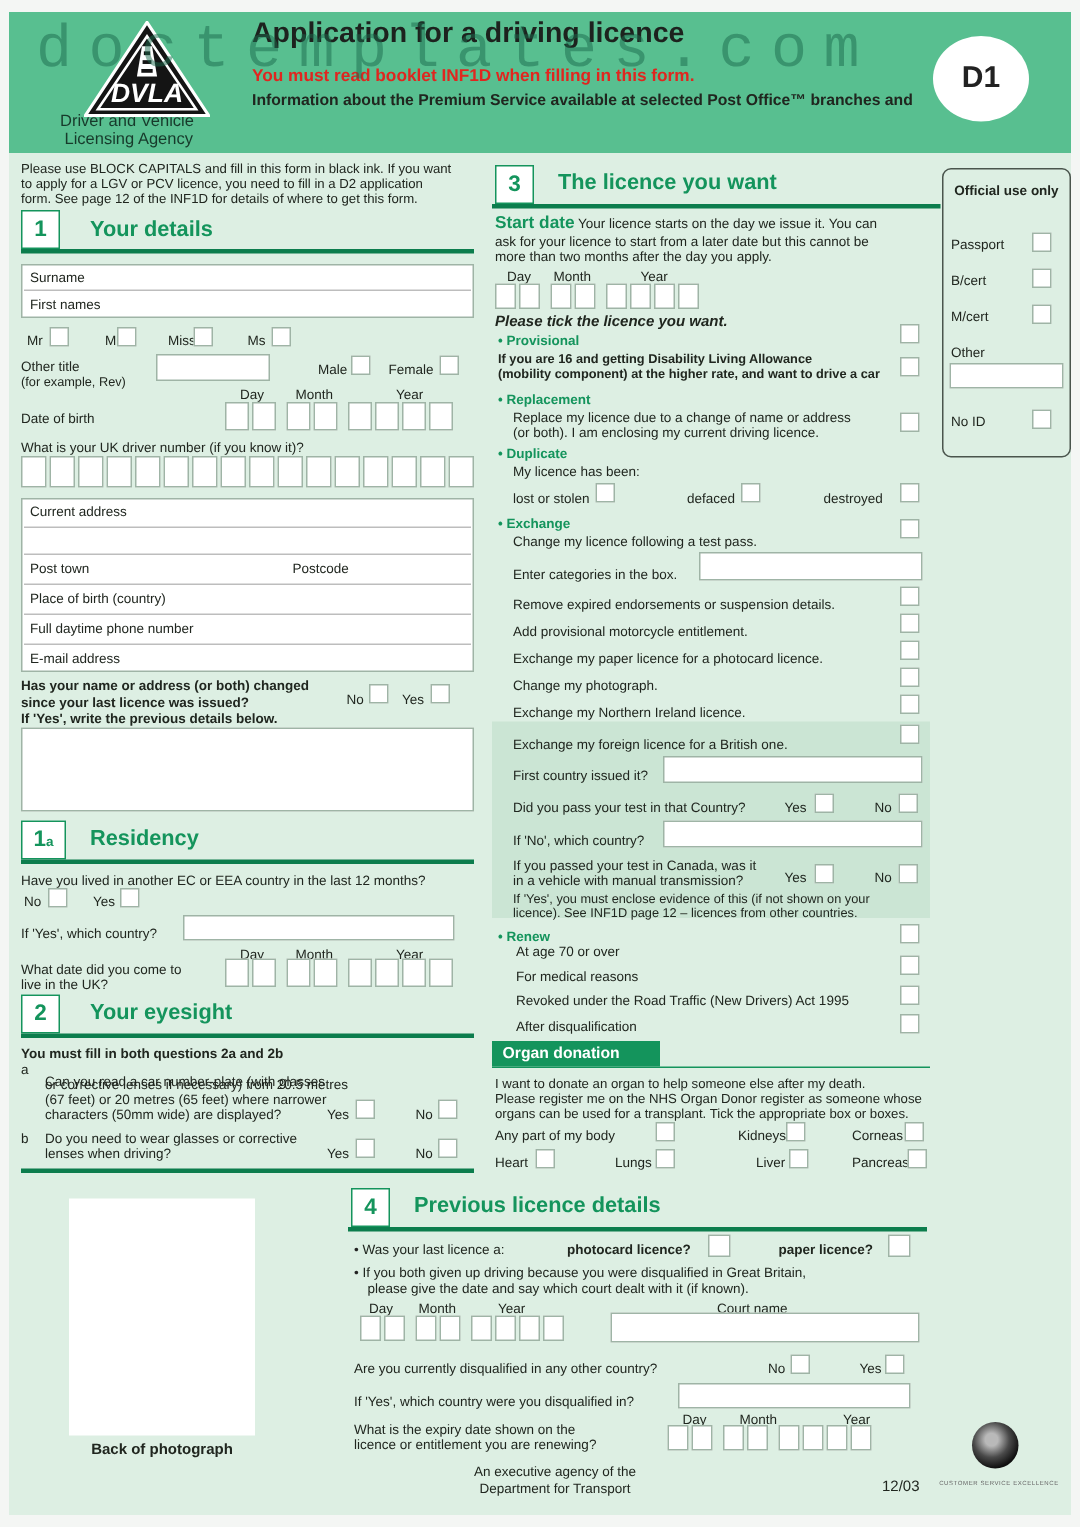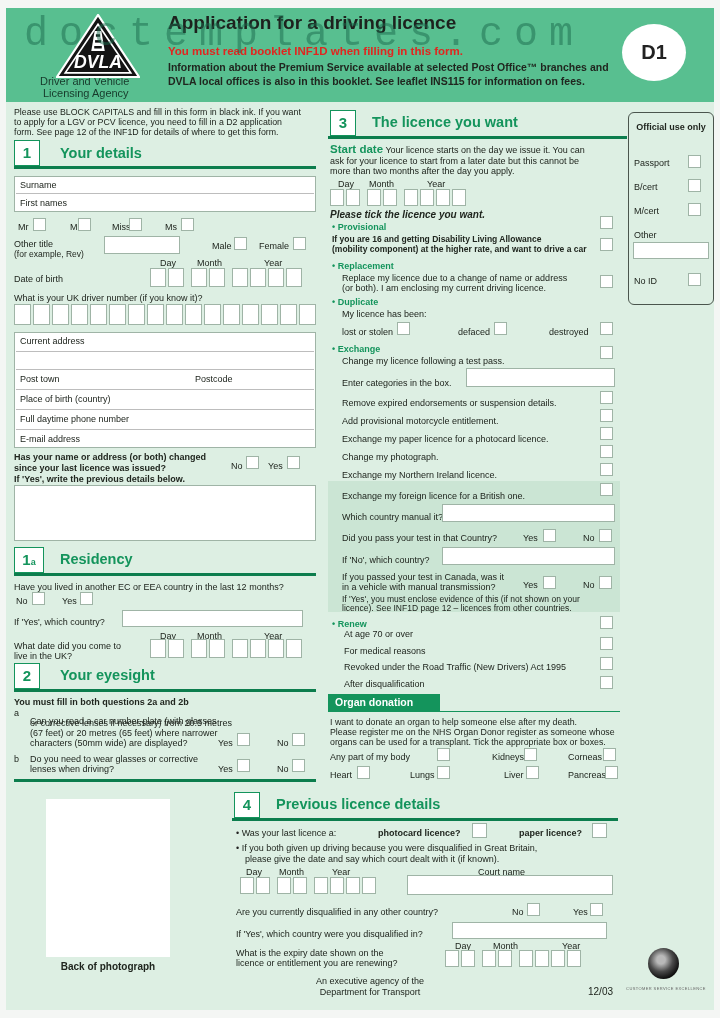--- a/index.html
+++ b/index.html
@@ -54,21 +54,20 @@
     <rect x="47.5" y="24" width="5" height="3" fill="#141414"></rect>
     <rect x="46.5" y="31" width="7" height="3" fill="#141414"></rect>
     <rect x="45.5" y="38" width="9" height="3" fill="#141414"></rect>
     <text x="50" y="64" text-anchor="middle" font-family="Liberation Sans, sans-serif" font-size="21" font-weight="bold" font-style="italic" fill="#fff">DVLA</text>
   </svg>
   <div class="t serif" style="left:40px;top:76px;font-size:11px;color:#173a2b">Driver and Vehicle</div>
   <div class="t serif" style="left:43px;top:88px;font-size:11px;color:#173a2b">Licensing Agency</div>
   <div class="t" style="left:168px;top:18px;font-size:19px;font-weight:600;color:#1d221e">Application for a driving licence</div>
   <div class="t red b" style="left:168px;top:46px;font-size:11.5px">You must read booklet INF1D when filling in this form.</div>
   <div class="t b" style="left:168px;top:62px;font-size:10.5px">Information about the Premium Service available at selected Post Office™ branches and</div>
-  <div class="t b" style="left:168px;top:76px;font-size:10.5px">DVLA local offices is also in this booklet. See leaflet INS115 for information on fees.</div>
   <div class="badge">D1</div>
 
   <div class="t sm" style="left:14px;top:107px;font-size:8.8px">Please use BLOCK CAPITALS and fill in this form in black ink. If you want</div>
   <div class="t sm" style="left:14px;top:117px;font-size:8.8px">to apply for a LGV or PCV licence, you need to fill in a D2 application</div>
   <div class="t sm" style="left:14px;top:127px;font-size:8.8px">form. See page 12 of the INF1D for details of where to get this form.</div>
 
   <div class="obox"></div>
   <div class="t b ctr" style="left:628px;top:122px;width:86px;font-size:9px">Official use only</div>
   <div class="t" style="left:634px;top:158px">Passport</div>
   <div class="cb" style="left:688px;top:155px"></div>
@@ -286,21 +285,21 @@
   <div class="t" style="left:342px;top:434px">Exchange my paper licence for a photocard licence.</div>
   <div class="cb" style="left:600px;top:427px"></div>
   <div class="t" style="left:342px;top:452px">Change my photograph.</div>
   <div class="cb" style="left:600px;top:445px"></div>
   <div class="t" style="left:342px;top:470px">Exchange my Northern Ireland licence.</div>
   <div class="cb" style="left:600px;top:463px"></div>
 
   <div class="shade" style="left:328px;top:481px;width:292px;height:131px"></div>
   <div class="t" style="left:342px;top:491px">Exchange my foreign licence for a British one.</div>
   <div class="cb" style="left:600px;top:483px"></div>
-  <div class="t" style="left:342px;top:512px">Which country manual it?</div>
+  <div class="t" style="left:342px;top:512px">First country issued it?</div>
   <div class="in" style="left:442px;top:504px;width:173px;height:18px"></div>
   <div class="t" style="left:342px;top:533px">Did you pass your test in that Country?</div>
   <div class="t" style="left:523px;top:533px">Yes</div>
   <div class="cb" style="left:543px;top:529px"></div>
   <div class="t" style="left:583px;top:533px">No</div>
   <div class="cb" style="left:599px;top:529px"></div>
   <div class="t" style="left:342px;top:555px">If 'No', which country?</div>
   <div class="in" style="left:442px;top:547px;width:173px;height:18px"></div>
   <div class="t" style="left:342px;top:572px">If you passed your test in Canada, was it</div>
   <div class="t" style="left:342px;top:582px">in a vehicle with manual transmission?</div>

